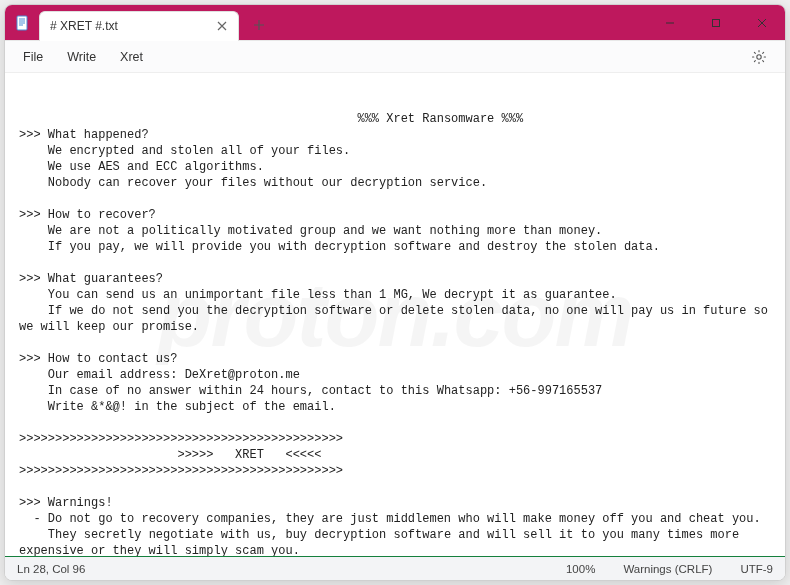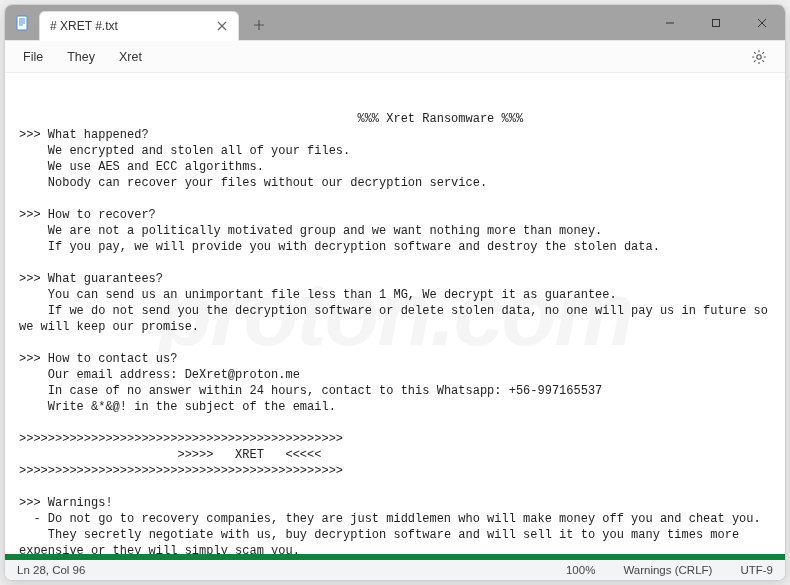--- a/index.html
+++ b/index.html
@@ -20,21 +20,21 @@
       border-radius: 8px;
       box-shadow: 0 4px 16px rgba(0,0,0,0.15);
       display: flex;
       flex-direction: column;
       overflow: hidden;
     }
     .title-bar {
       height: 36px;
       display: flex;
       align-items: center;
-      background: #a3a3a3;
+      background: #be185d;
       border-bottom: 1px solid #e8e8e8;
     }
     .app-icon {
       width: 16px; height: 16px;
       margin: 0 8px 0 10px;
       display: inline-flex;
       align-items: center;
       justify-content: center;
     }
     .tab {
@@ -117,21 +117,21 @@
       font-style: italic;
       color: rgba(0,0,0,0.04);
       pointer-events: none;
       white-space: nowrap;
       font-family: Arial, sans-serif;
       letter-spacing: -2px;
     }
     .status-bar {
       height: 24px;
       background: #f3f4f6;
-      border-top: 6px solid #15803d;
+      border-top: 1px solid #15803d;
       display: flex;
       align-items: center;
       font-size: 11.5px;
       color: #444;
       padding: 10px 12px;
     }
     .status-left { }
     .status-right { margin-left: auto; display: flex; gap: 28px; align-items: flex-end; }
     .status-right span { white-space: nowrap; }
   </style>
@@ -178,21 +178,21 @@
       <div class="win-btn close">
         <svg width="10" height="10" viewBox="0 0 10 10">
             <path d="M1 1 L9 9 M9 1 L1 9" stroke="currentColor" stroke-width="1"></path>
           </svg>
       </div>
     </div>
   </div>
 
   <div class="menu-bar">
     <span class="menu-item">File</span>
-    <span class="menu-item">They</span>
+    <span class="menu-item">Write</span>
     <span class="menu-item">Xret</span>
     <span class="gear">
       <svg width="16" height="16" viewBox="0 0 16 16">
         <path d="M8 10.2a2.2 2.2 0 100-4.4 2.2 2.2 0 000 4.4z" fill="none" stroke="currentColor" stroke-width="1.1"></path>
         <path d="M8 1.5v1.3M8 13.2v1.3M3.4 3.4l.92.92M11.68 11.68l.92.92M1.5 8h1.3M13.2 8h1.3M3.4 12.6l.92-.92M11.68 4.32l.92-.92" stroke="currentColor" stroke-width="1.1" stroke-linecap="round"></path>
       </svg>
     </span>
   </div>
 
   <div class="editor">

